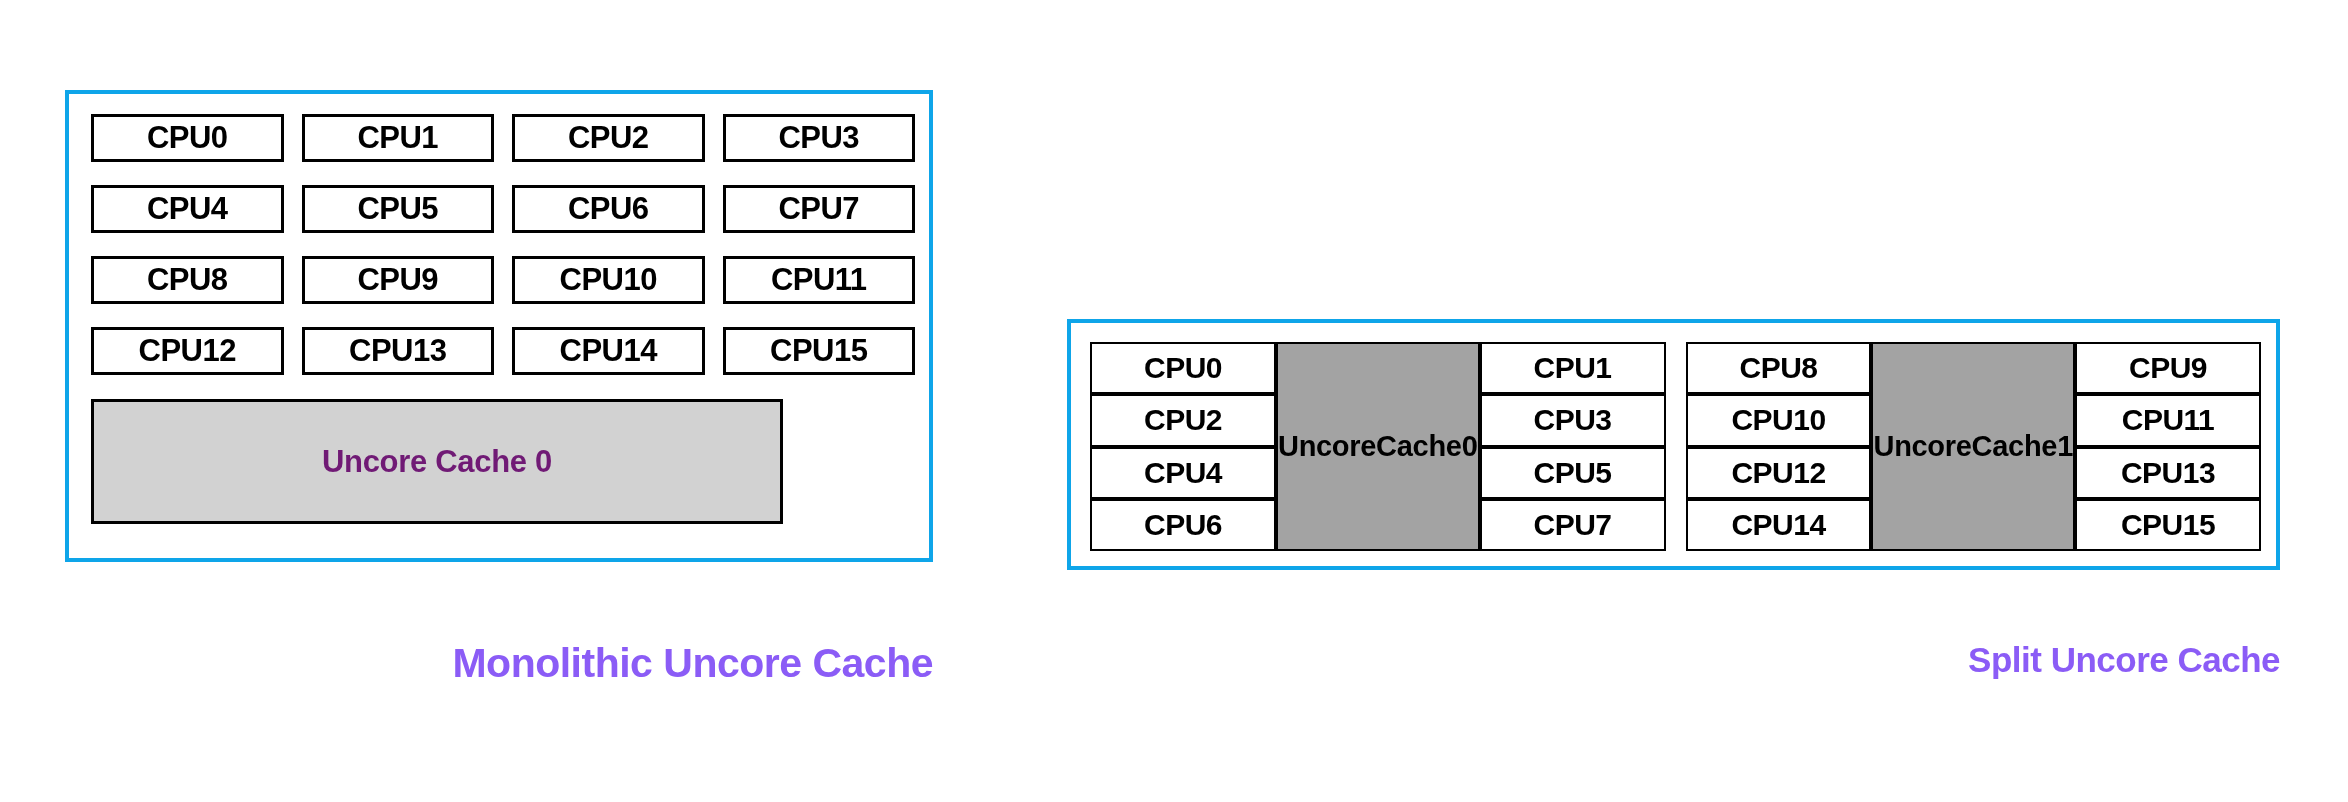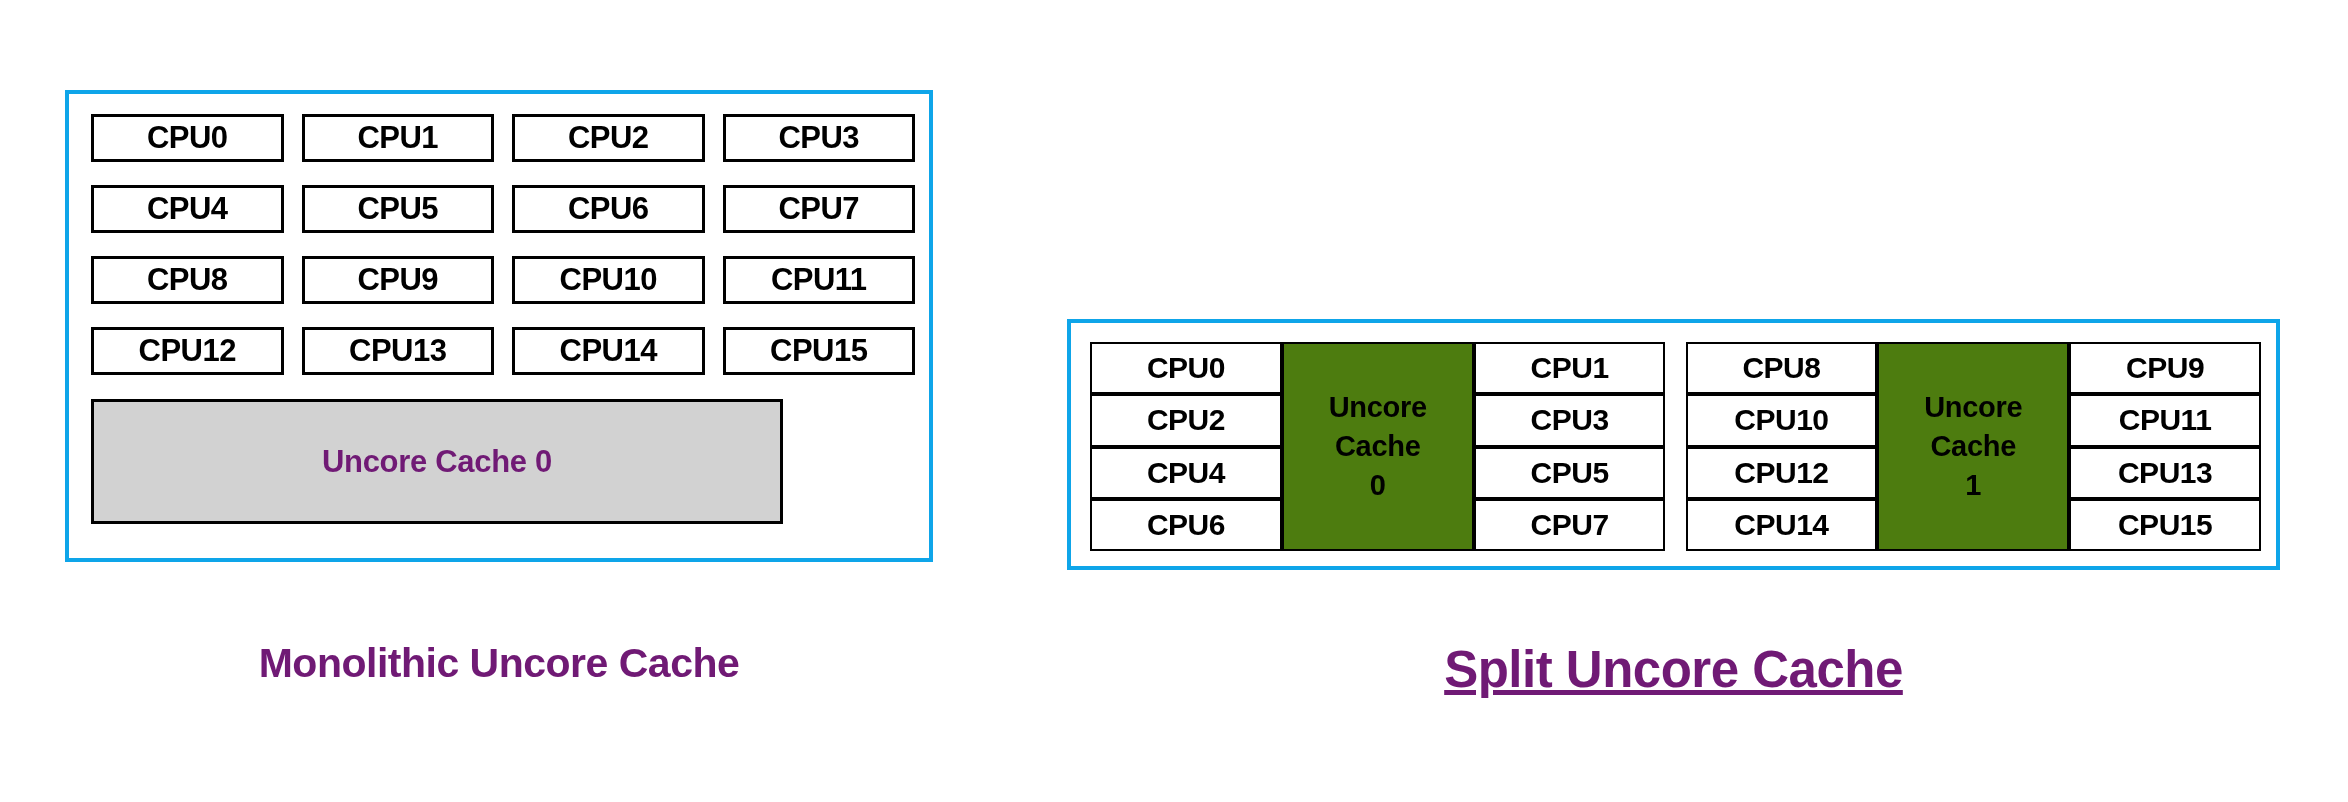--- a/index.html
+++ b/index.html
@@ -18,23 +18,23 @@
 
   .outer-box {
     position: absolute;
     box-sizing: border-box;
     border: 4px solid #0ea5e9;
     background: #ffffff;
   }
 
   .caption {
     position: absolute;
-    text-align: center;
-    font-weight: bold;
-    color: #701a75;
+    text-align: right;
+    font-weight: bold;
+    color: #8b5cf6;
     white-space: nowrap;
     font-family: "Liberation Sans Narrow", "Liberation Sans", sans-serif;
     letter-spacing: -0.5px;
   }
 
   
   #monolithic-outer {
     left: 65px;  top: 90px;
     width: 868px; height: 472px;
   }
@@ -112,39 +112,37 @@
     font-size: 30px;
     font-family: "Liberation Sans Narrow", "Liberation Sans", sans-serif;
     letter-spacing: -0.5px;
     color: #000000;
   }
   .cluster .uncore-cell {
     grid-row: 1 / span 4;
     grid-column: 2;
     box-sizing: border-box;
     border: 2px solid #000000;
-    background: #4d7c0f;
-    display: flex;
-    flex-direction: column;
+    background: #a3a3a3;
+    display: flex;
     align-items: center;
     justify-content: center;
     font-weight: bold;
     font-size: 29px;
     line-height: 1.35;
     font-family: "Liberation Sans Narrow", "Liberation Sans", sans-serif;
     letter-spacing: -0.3px;
     color: #000000;
     text-align: center;
   }
   .uncore-cell span { display: block; }
   #split-caption {
     left: 1067px; top: 640px;
     width: 1213px;
-    font-size: 51px;
-    text-decoration: underline;
+    font-size: 35px;
   }
 </style>
 </head>
 <body>
 
 <div class="outer-box" id="monolithic-outer">
 
   <div class="mono-grid">
     <div class="cpu-box">CPU0</div>
     <div class="cpu-box">CPU1</div>

